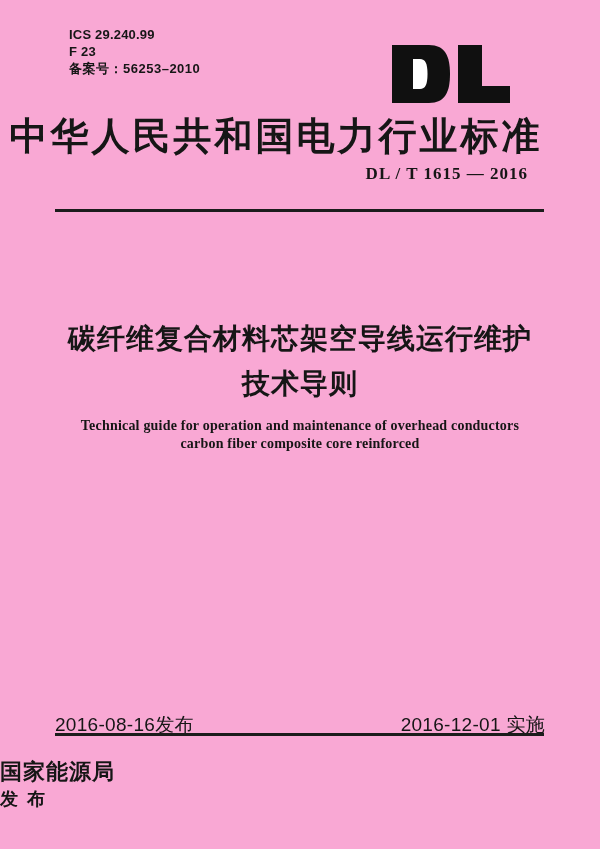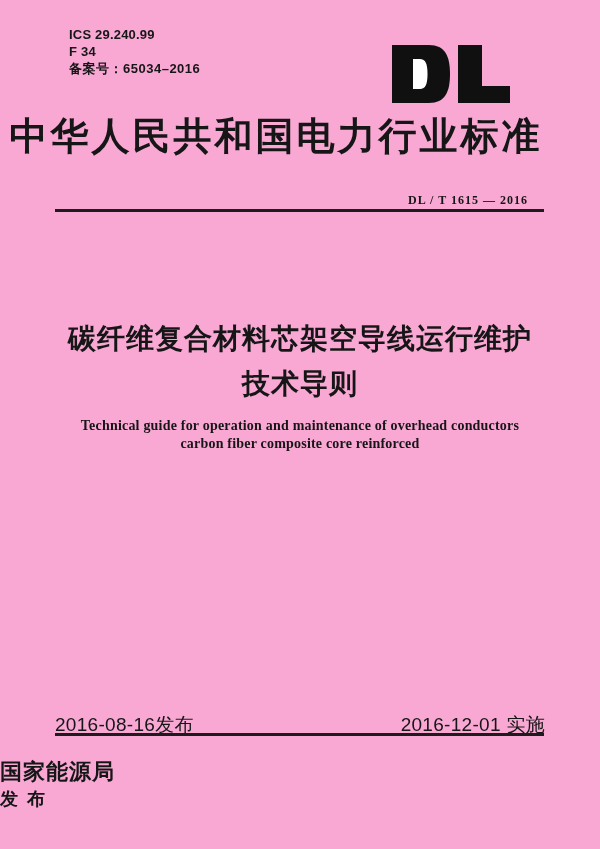--- a/index.html
+++ b/index.html
@@ -33,23 +33,23 @@
     text-align: center;
     font-family: "Liberation Serif", "DejaVu Serif", serif;
     font-weight: 700;
     font-size: 38px; line-height: 40px;
     letter-spacing: 3px;
     white-space: nowrap;
   }
 
   
   .std-no {
-    position: absolute; top: 193px; right: 72px;
+    position: absolute; top: 164px; right: 72px;
     font-family: "Liberation Serif", "DejaVu Serif", serif;
-    font-weight: 700; font-size: 12px; letter-spacing: 1px;
+    font-weight: 700; font-size: 17px; letter-spacing: 1px;
     white-space: pre;
   }
 
   .rule {
     position: absolute; left: 55px; width: 489px; height: 2.5px;
     background: #1c1c1c;
   }
   .rule-top { top: 209px; }
   .rule-bottom { top: 733px; }
 
@@ -92,22 +92,22 @@
     font-size: 18px; white-space: pre;
   }
 </style>
 </head>
 <body>
 
 <div class="page">
 
   <div class="meta">
     <div>ICS 29.240.99</div>
-    <div>F 34</div>
-    <div class="record">备案号：65034–2016</div>
+    <div>F 23</div>
+    <div class="record">备案号：56253–2010</div>
   </div>
 
   <svg class="dl-logo" width="118" height="58" viewBox="0 0 118 58" role="img" aria-label="DL">
     <path d="M0 0 H37 C53 0 58 11 58 29 C58 47 53 58 37 58 H0 Z" fill="#101010"></path>
     <path d="M21 14 H28 C33.5 14 35.5 19 35.5 29 C35.5 39 33.5 44 28 44 H21 Z" fill="#ffffff"></path>
     <path d="M66 0 H90 V41 H118 V58 H66 Z" fill="#101010"></path>
   </svg>
 
   <div class="heading">中华人民共和国电力行业标准</div>
 

